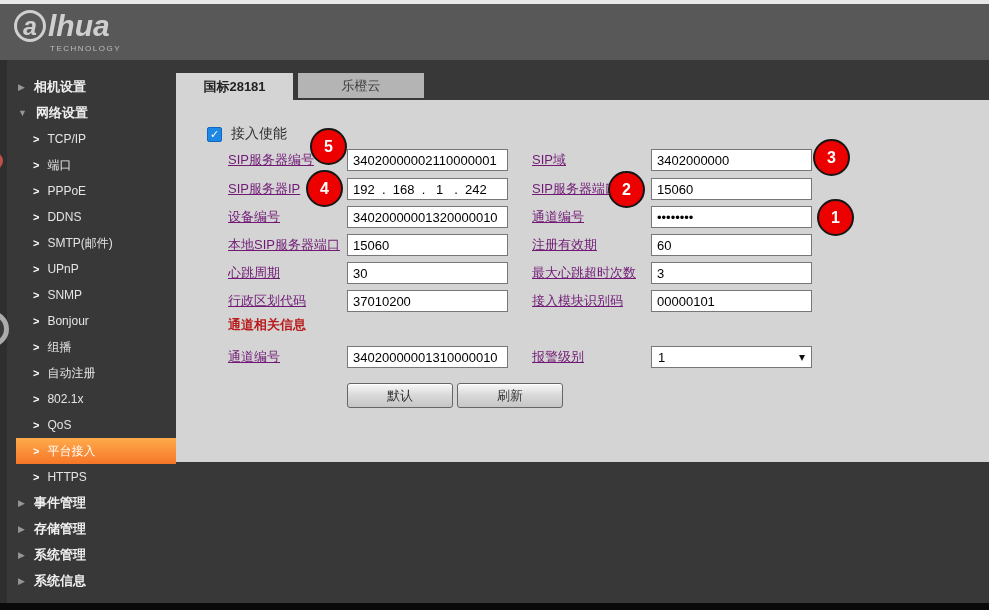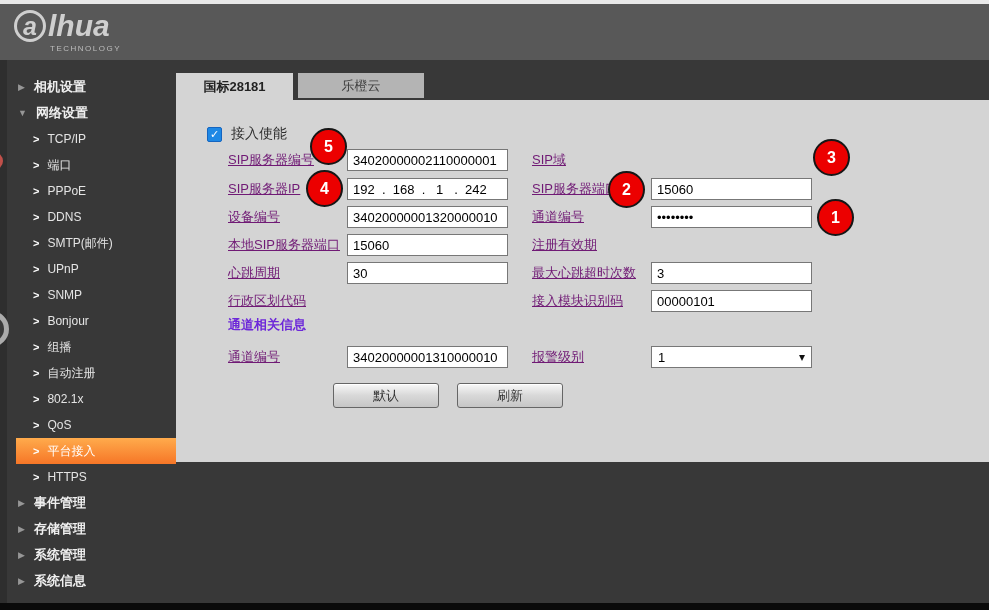--- a/index.html
+++ b/index.html
@@ -31,27 +31,27 @@
 
   .flabel{position:absolute;font-size:13px;color:#701a75;line-height:22px;height:22px;white-space:nowrap;text-decoration:underline;}
   .field{position:absolute;width:161px;height:22px;box-sizing:border-box;border:1px solid #777;
          background:#fff;font-size:13px;padding:0 5px;color:#000;font-family:inherit;}
   .select{display:flex;align-items:center;justify-content:space-between;padding:0 6px;cursor:pointer;}
   .selchev{font-size:12px;color:#111;font-weight:bold;}
 
   .cl{left:52px}.cr{left:356px}.fl{left:171px}.fr{left:475px}
   .rt0{top:49px}.rt1{top:78px}.rt2{top:106px}.rt3{top:134px}.rt4{top:162px}.rt5{top:190px}.rt6{top:246px}
 
-  .sect{position:absolute;left:52px;top:216px;font-size:13px;font-weight:bold;color:#6d28d9;}
+  .sect{position:absolute;left:52px;top:216px;font-size:13px;font-weight:bold;color:#b91c1c;}
 
   .btn{position:absolute;top:283px;width:106px;height:25px;
        background:linear-gradient(#f8f8f8,#d8d8d8 50%,#c6c6c6);
        border:1px solid #666;border-radius:3px;font-size:13px;color:#333;font-family:inherit;
        box-shadow:inset 0 1px 0 #fff;cursor:pointer;}
-  .b0{left:157px}.b1{left:281px}.b2{left:392px}
+  .b0{left:171px}.b1{left:281px}.b2{left:392px}
 
   .ann{position:absolute;width:33px;height:33px;border-radius:50%;background:#ec0000;
        border:2px solid #161616;color:#fff;font-weight:bold;font-size:16px;
        display:flex;align-items:center;justify-content:center;z-index:5;}
 
   .sidebar{position:absolute;left:0;top:60px;width:176px;height:543px;}
   .side-strip{position:absolute;left:0;top:0;width:7px;height:100%;background:#2e2e2e;}
   .sn{position:absolute;left:0;width:176px;height:26px;display:flex;align-items:center;
       cursor:pointer;box-sizing:border-box;white-space:nowrap;}
   .sn.top{padding-left:18px;gap:9px;font-size:13px;font-weight:bold;color:#efefef;}
@@ -192,30 +192,33 @@
   <label class="flabel cl rt2">设备编号</label>
   <input class="field fl rt2" value="34020000001320000010" style="">
 
   <label class="flabel cl rt3">本地SIP服务器端口</label>
   <input class="field fl rt3" value="15060" style="">
 
   <label class="flabel cl rt4">心跳周期</label>
   <input class="field fl rt4" value="30" style="">
 
   <label class="flabel cl rt5">行政区划代码</label>
+  <input class="field fl rt5" value="37010200" style="">
 
   <label class="flabel cr rt0">SIP域</label>
+  <input class="field fr rt0" value="3402000000" style="">
 
   <label class="flabel cr rt1">SIP服务器端口</label>
   <input class="field fr rt1" value="15060" style="">
 
   <label class="flabel cr rt2">通道编号</label>
   <input class="field fr rt2" value="••••••••" style="">
 
   <label class="flabel cr rt3">注册有效期</label>
+  <input class="field fr rt3" value="60" style="">
 
   <label class="flabel cr rt4">最大心跳超时次数</label>
   <input class="field fr rt4" value="3" style="">
 
   <label class="flabel cr rt5">接入模块识别码</label>
   <input class="field fr rt5" value="00000101" style="">
 
   <div class="sect">通道相关信息</div>
 
   <label class="flabel cl rt6">通道编号</label>

